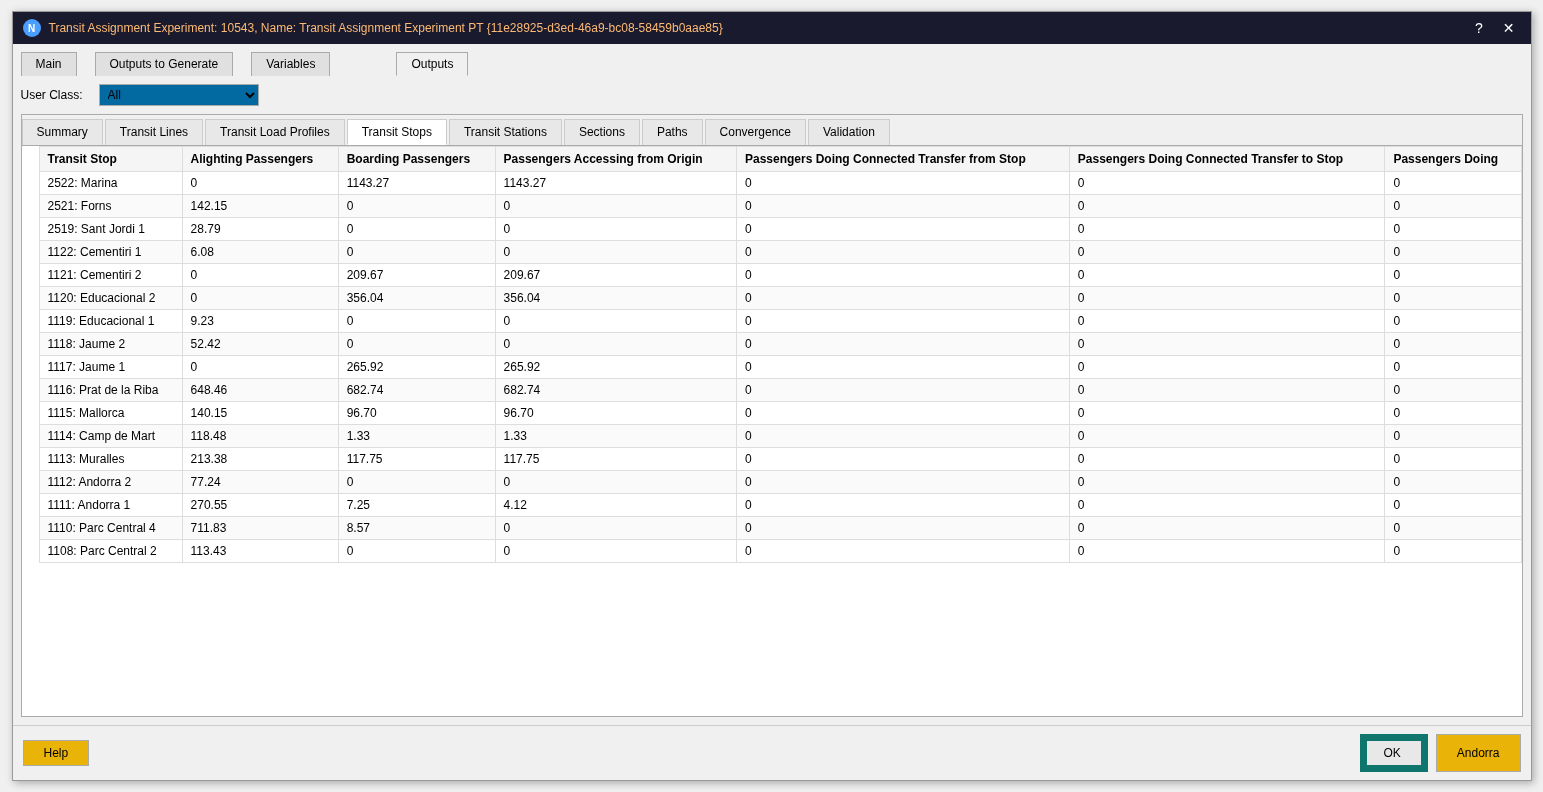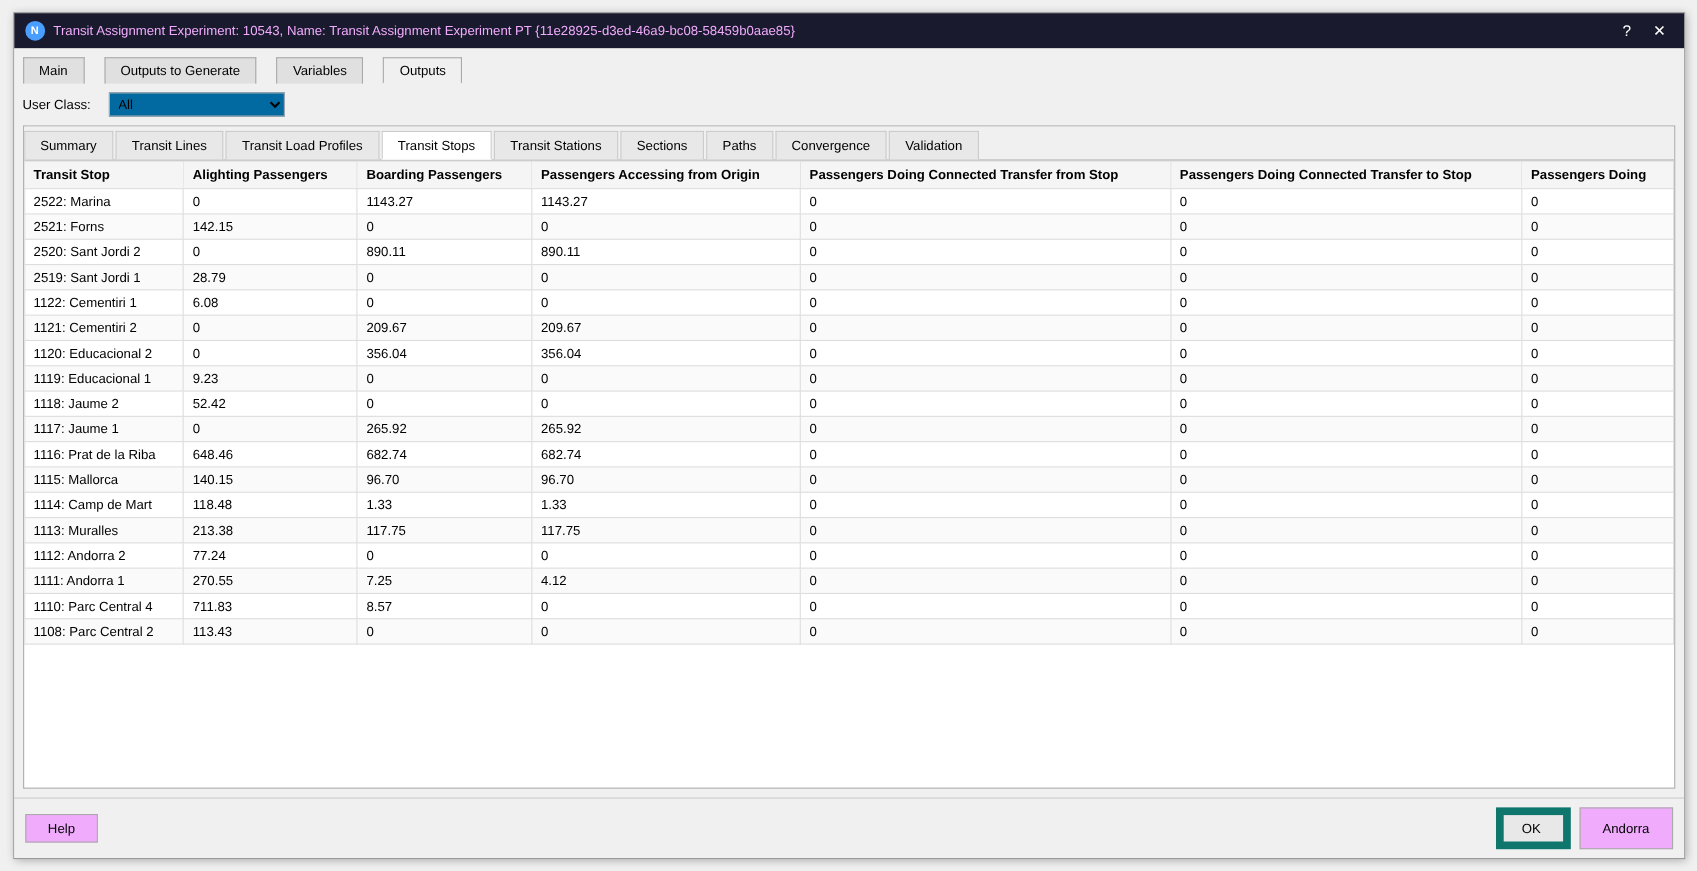--- a/index.html
+++ b/index.html
@@ -46,21 +46,21 @@
       display: flex;
       align-items: center;
       justify-content: center;
       color: white;
       font-size: 10px;
       font-weight: bold;
       flex-shrink: 0;
     }
     .title-text {
       font-size: 12px;
-      color: #f0abfc;
+      color: #fdba74;
     }
     .title-bar-right {
       display: flex;
       gap: 8px;
     }
     .title-btn {
       color: white;
       background: none;
       border: none;
       cursor: pointer;
@@ -85,20 +85,21 @@
       background: #e0e0e0;
       border: 1px solid #aaa;
       cursor: pointer;
       font-size: 12px;
       border-bottom: none;
     }
     .top-tab.active {
       background: #f0f0f0;
       border-bottom: 1px solid #f0f0f0;
       font-weight: normal;
+      margin-left: 48px;
     }
     .user-class-row {
       display: flex;
       align-items: center;
       gap: 16px;
       margin-bottom: 8px;
       flex-shrink: 0;
     }
     .user-class-label {
       font-size: 12px;
@@ -137,20 +138,21 @@
     .sub-tab.active {
       background: white;
       border-bottom: 1px solid white;
       z-index: 1;
       position: relative;
     }
     .table-container {
       flex: 1;
       overflow: auto;
       position: relative;
+      margin-left: 17px;
     }
     table {
       border-collapse: collapse;
       width: 100%;
       font-size: 12px;
     }
     thead tr th {
       background: #f5f5f5;
       border: 1px solid #ddd;
       padding: 5px 8px;
@@ -178,21 +180,21 @@
     }
     .bottom-right {
       display: flex;
       gap: 8px;
     }
     .btn {
       padding: 5px 20px;
       font-size: 12px;
       cursor: pointer;
       border: 1px solid #aaa;
-      background: #f0abfc;
+      background: #eab308;
     }
     .btn-ok {
       background: #e8e8e8;
       border: 7px solid #0f766e;
       padding-left: 16px;
     }
   </style>
 </head>
 <body>
 
@@ -265,29 +267,20 @@
               <tr>
                 <td>2521: Forns</td>
                 <td>142.15</td>
                 <td>0</td>
                 <td>0</td>
                 <td>0</td>
                 <td>0</td>
                 <td>0</td>
               </tr>
               <tr>
-                <td>2520: Sant Jordi 2</td>
-                <td>0</td>
-                <td>890.11</td>
-                <td>890.11</td>
-                <td>0</td>
-                <td>0</td>
-                <td>0</td>
-              </tr>
-              <tr>
                 <td>2519: Sant Jordi 1</td>
                 <td>28.79</td>
                 <td>0</td>
                 <td>0</td>
                 <td>0</td>
                 <td>0</td>
                 <td>0</td>
               </tr>
               <tr>
                 <td>1122: Cementiri 1</td>

